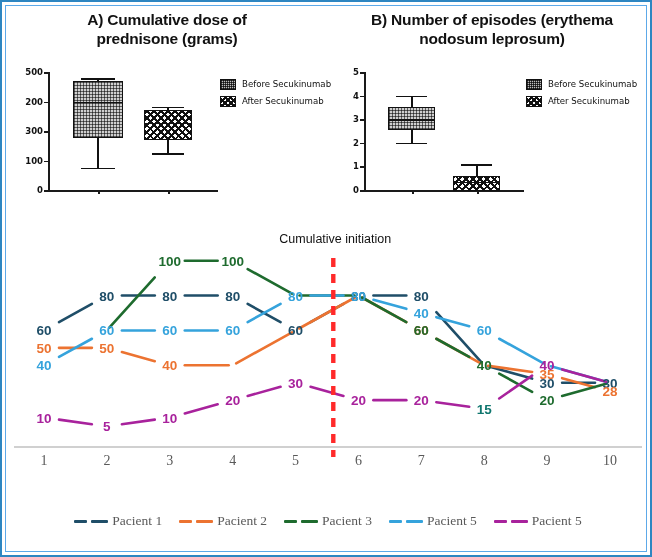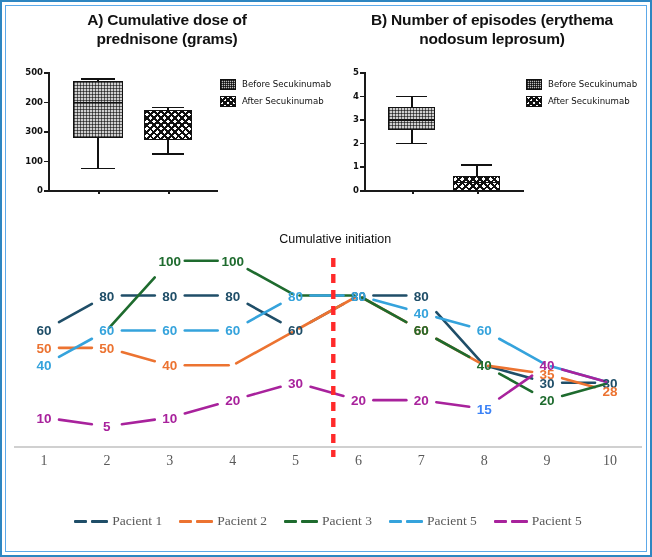--- a/index.html
+++ b/index.html
@@ -260,21 +260,21 @@
         <div class="clabel" style="color: rgb(53, 163, 220); left: 348.444px; top: 65.5714px;">80</div>
         <div class="clabel" style="color: rgb(53, 163, 220); left: 411.333px; top: 83px;">40</div>
         <div class="clabel" style="color: rgb(53, 163, 220); left: 474.222px; top: 100.429px;">60</div>
         <div class="clabel" style="color: rgb(168, 34, 156); left: 34px; top: 187.571px;">10</div>
         <div class="clabel" style="color: rgb(168, 34, 156); left: 96.8889px; top: 196.286px;">5</div>
         <div class="clabel" style="color: rgb(168, 34, 156); left: 159.778px; top: 187.571px;">10</div>
         <div class="clabel" style="color: rgb(168, 34, 156); left: 222.667px; top: 170.143px;">20</div>
         <div class="clabel" style="color: rgb(168, 34, 156); left: 285.556px; top: 152.714px;">30</div>
         <div class="clabel" style="color: rgb(168, 34, 156); left: 348.444px; top: 170.143px;">20</div>
         <div class="clabel" style="color: rgb(168, 34, 156); left: 411.333px; top: 170.143px;">20</div>
-        <div class="clabel" style="color: #3b82f6; left: 474.222px; top: 178.857px;">15</div>
+        <div class="clabel" style="color: #0f766e; left: 474.222px; top: 178.857px;">15</div>
         <div class="clabel" style="color: rgb(168, 34, 156); left: 537.111px; top: 135.286px;">40</div>
         <div class="annot" style="left: 269.289px; top: 2px;">Cumulative initiation</div>
         <div class="xlabel" style="left: 34px; top: 223px;">1</div>
         <div class="xlabel" style="left: 96.8889px; top: 223px;">2</div>
         <div class="xlabel" style="left: 159.778px; top: 223px;">3</div>
         <div class="xlabel" style="left: 222.667px; top: 223px;">4</div>
         <div class="xlabel" style="left: 285.556px; top: 223px;">5</div>
         <div class="xlabel" style="left: 348.444px; top: 223px;">6</div>
         <div class="xlabel" style="left: 411.333px; top: 223px;">7</div>
         <div class="xlabel" style="left: 474.222px; top: 223px;">8</div>

